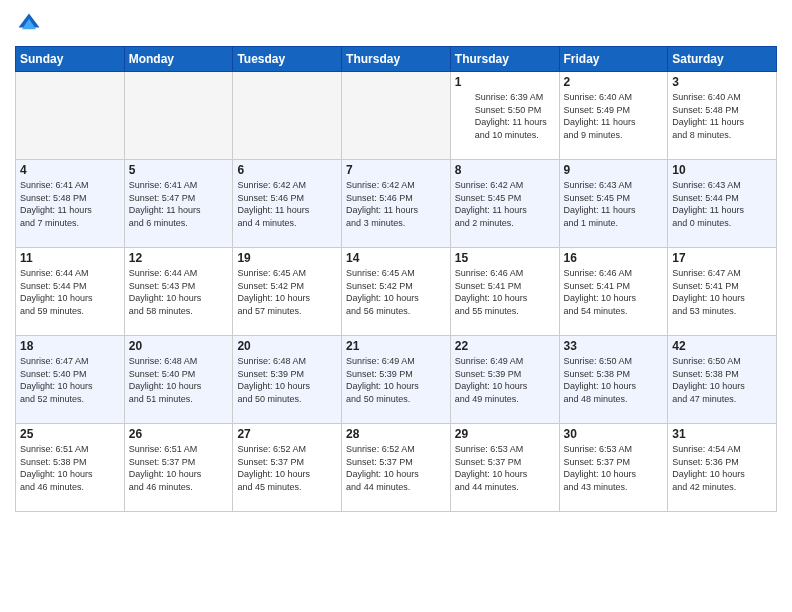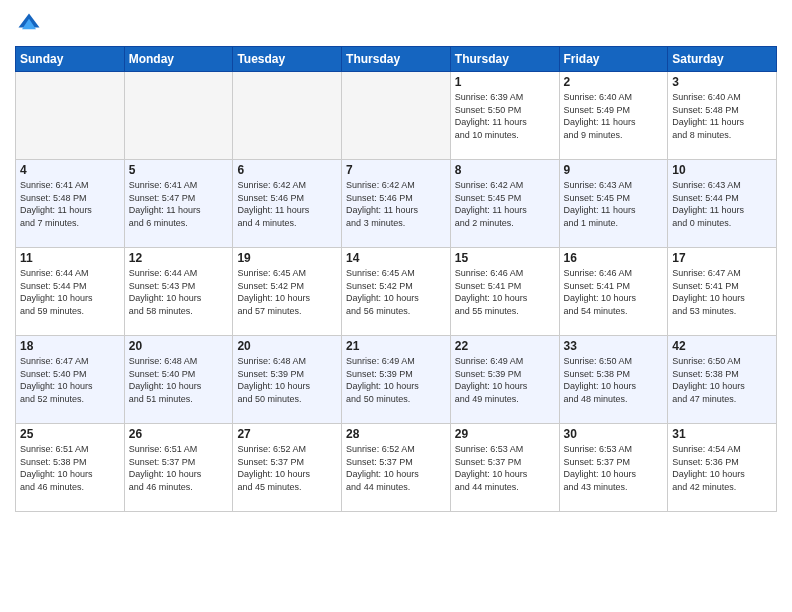--- a/index.html
+++ b/index.html
@@ -133,21 +133,21 @@
         </tr>
     </thead>
     <tbody id="calendar-body">
     <tr class="row-odd">
           <td class="empty"></td>
           <td class="empty"></td>
           <td class="empty"></td>
           <td class="empty"></td>
           <td>
             <span class="day-num">1</span>
-            <div class="day-info" style="white-space: pre-line;">Sunrise: 6:39 AM
+            <div class="day-info" style="white-space: pre-line; margin-left: 20px;">Sunrise: 6:39 AM
 Sunset: 5:50 PM
 Daylight: 11 hours
 and 10 minutes.</div>
           </td>
           <td>
             <span class="day-num">2</span>
             <div class="day-info" style="white-space: pre-line;">Sunrise: 6:40 AM
 Sunset: 5:49 PM
 Daylight: 11 hours
 and 9 minutes.</div>

